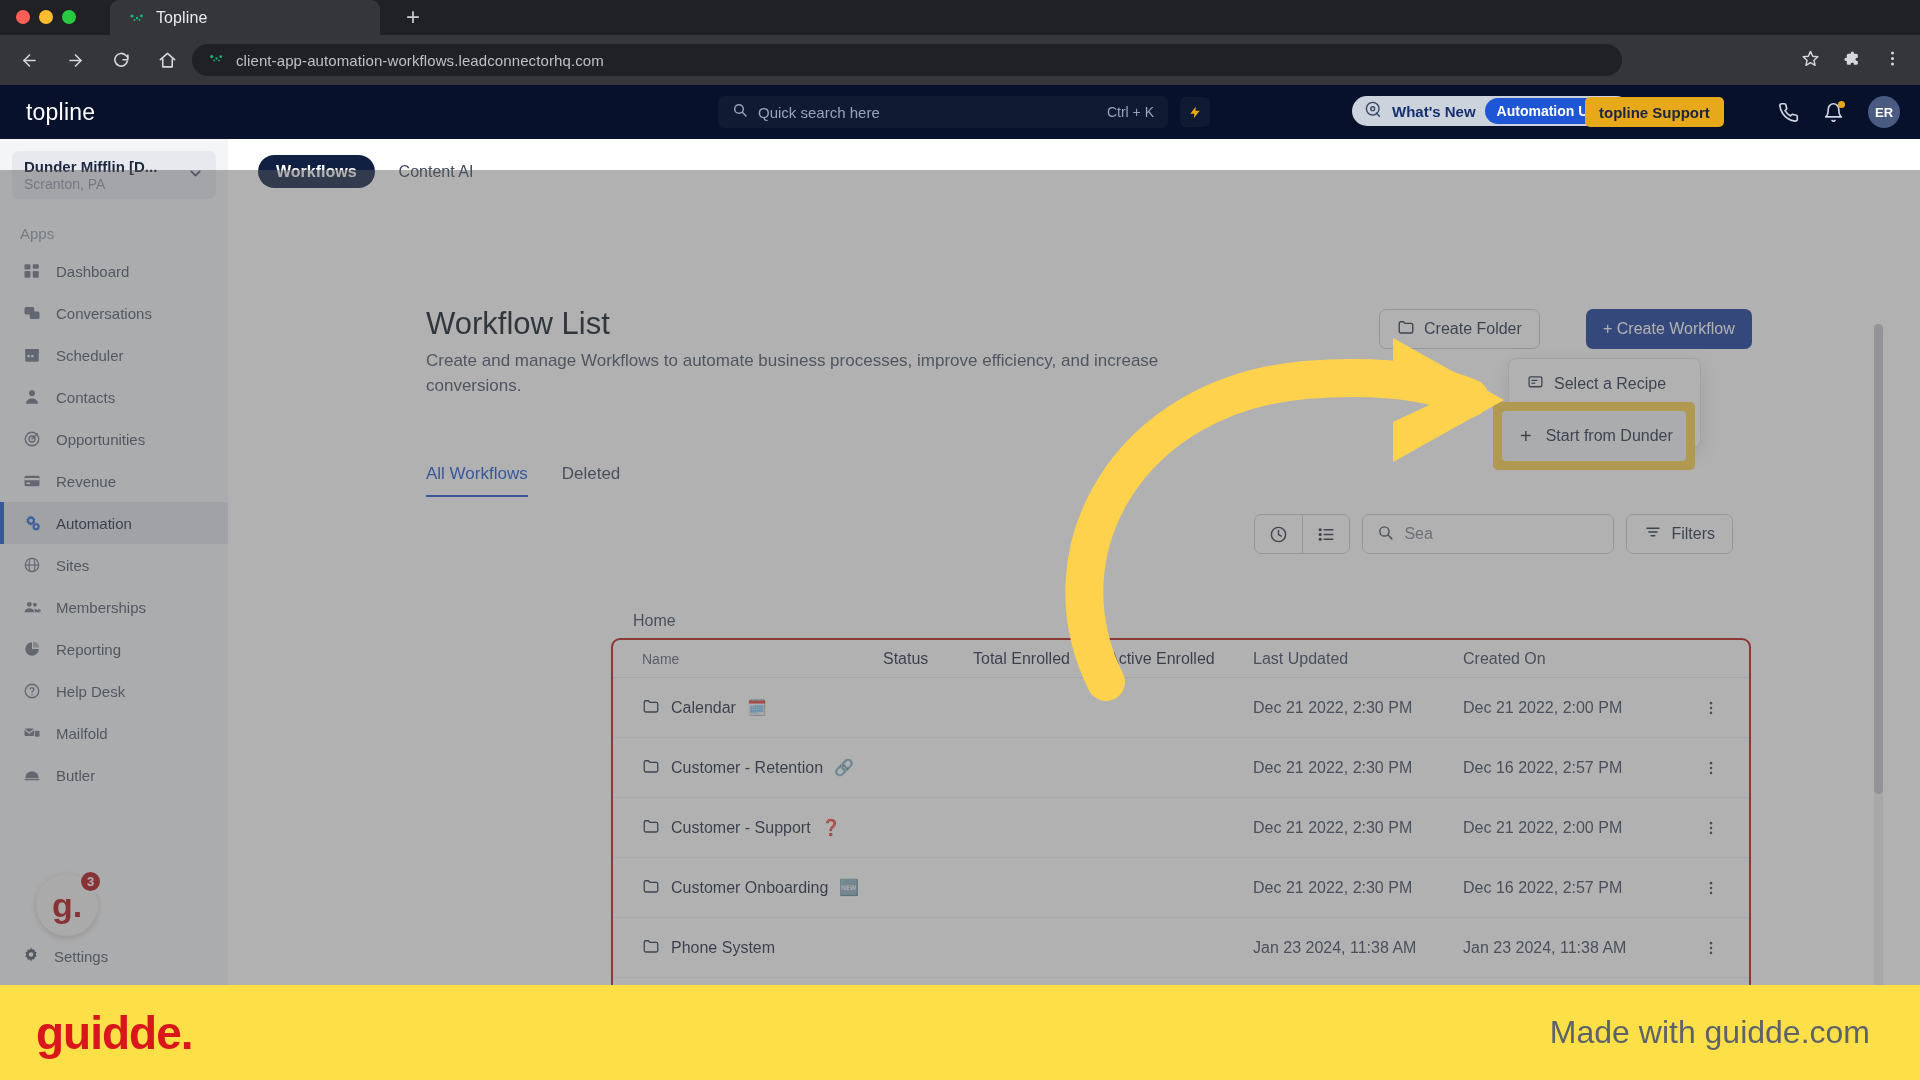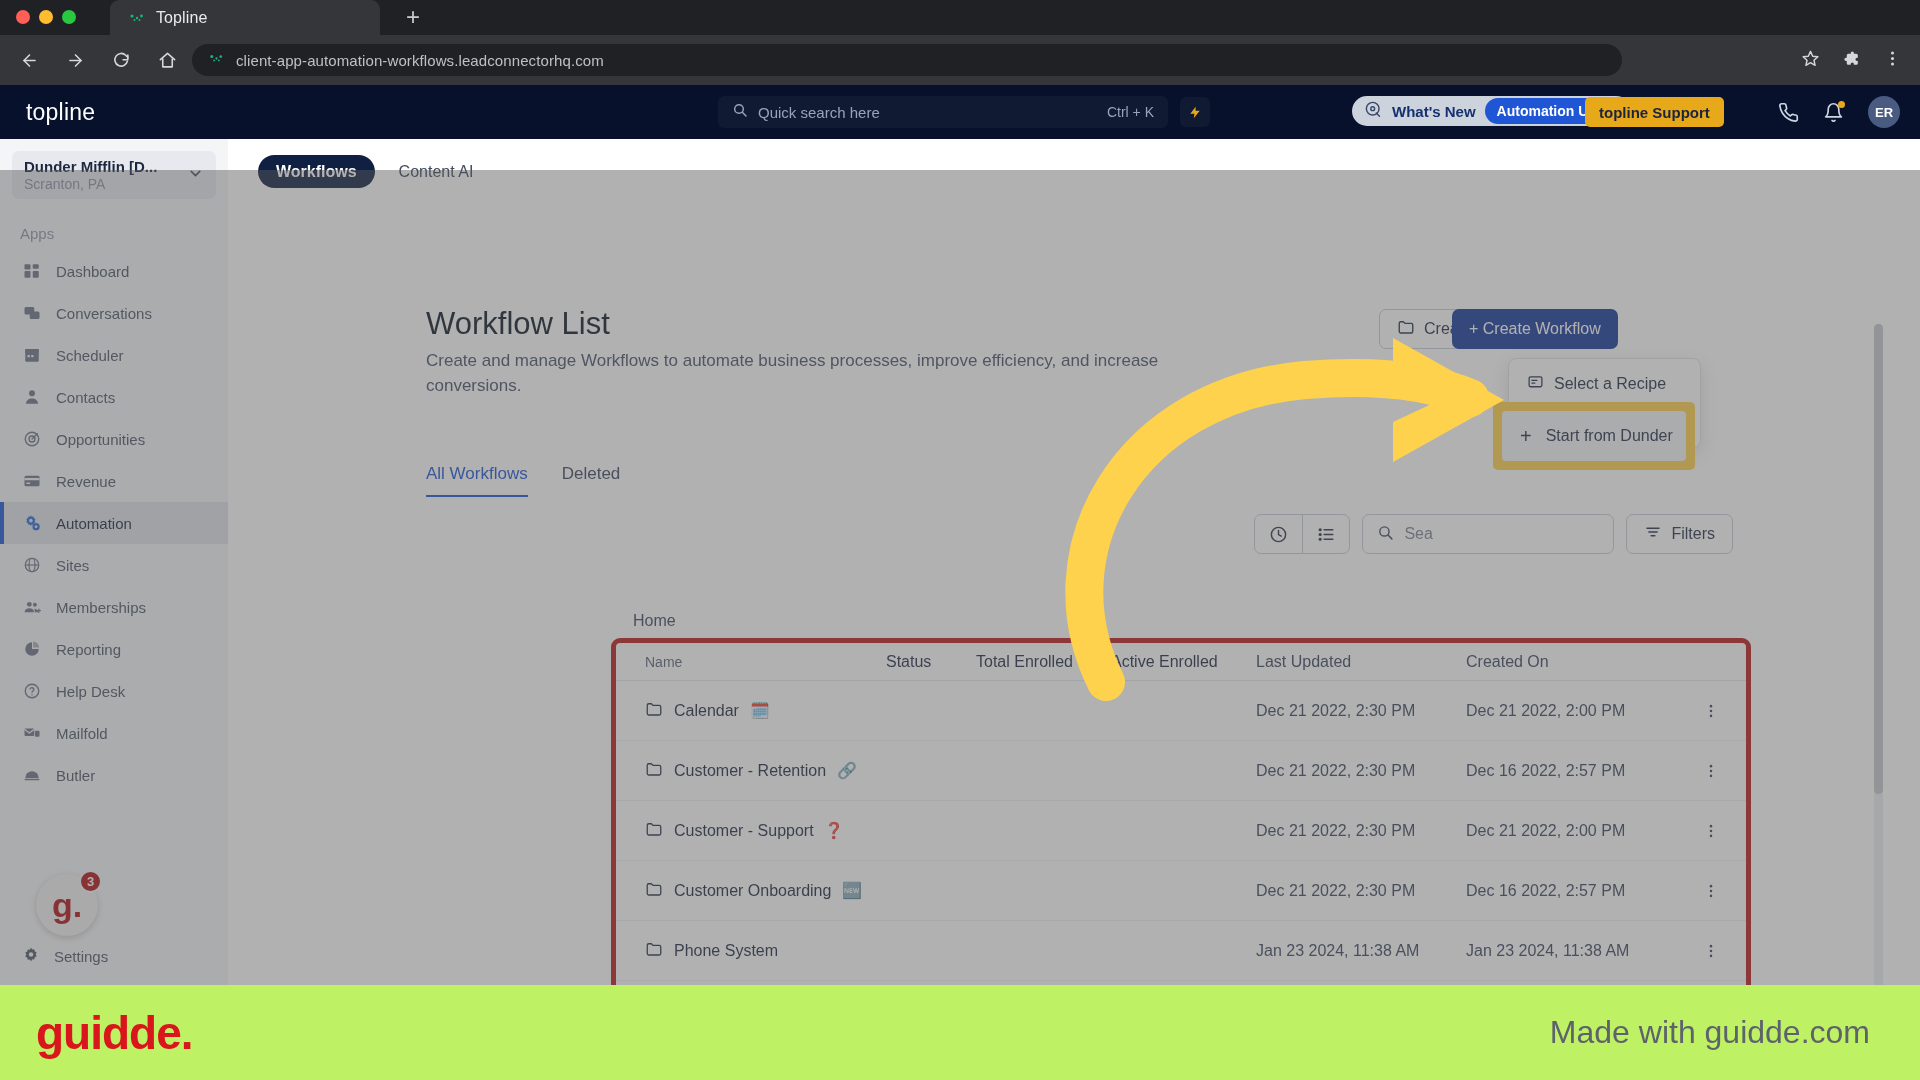--- a/index.html
+++ b/index.html
@@ -114,21 +114,21 @@
   .sheet { position:absolute; top:75px; left:0; width:1660px; height:772px; background:#ffffff; }
 
   .page-title { position:absolute; left:198px; top:92px; font-size:31px; color:#0d1726; font-weight:400; }
   .page-desc  { position:absolute; left:198px; top:135px; width:760px; font-size:17px; color:#48526a; line-height:1.45; }
 
   .btn { height:40px; border-radius:7px; display:flex; align-items:center; gap:9px;
          padding:0 17px; font-size:16px; white-space:nowrap; }
   .btn-outline { border:1px solid #c7ccd6; background:#ffffff; color:#25304a; }
   .btn-primary { background:#16399b; color:#ffffff; }
   .btn-create-folder { position:absolute; left:1151px; top:95px; }
-  .btn-create-wf     { position:absolute; left:1224px; top:95px; }
+  .btn-create-wf     { position:absolute; left:1358px; top:95px; }
 
   .dropdown { position:absolute; left:1280px; top:144px; width:193px;
               background:#ffffff; border:1px solid #e0e3e9; border-radius:8px;
               box-shadow:0 6px 18px rgba(0,0,0,.13); padding:6px; }
   .dd-item { height:38px; display:flex; align-items:center; gap:10px; padding:0 12px;
              font-size:16px; color:#25304a; border-radius:6px; }
 
   .hl-box { position:absolute; left:1265px; top:188px; width:202px; height:68px;
             background:#ffd24d; border-radius:5px; }
   .hl-inner { position:absolute; left:9px; top:9px; width:184px; height:50px;
@@ -143,21 +143,21 @@
   .iconpair { display:flex; height:40px; border:1px solid #c7ccd6; border-radius:7px; overflow:hidden; }
   .iconpair .ib { width:47px; display:flex; align-items:center; justify-content:center; color:#2a3348; }
   .iconpair .ib + .ib { border-left:1px solid #c7ccd6; }
   .searchbox { width:252px; height:40px; border:1px solid #c7ccd6; border-radius:7px;
                display:flex; align-items:center; gap:10px; padding:0 14px; }
   .searchbox .ph { color:#7b8499; font-size:16px; }
 
   .breadcrumb { position:absolute; left:405px; top:398px; font-size:16px; color:#3c4760; }
 
   .table { position:absolute; left:383px; top:424px; width:1140px;
-           border:5px solid #b91c1c; border-radius:9px; overflow:hidden; background:#ffffff; }
+           border:2px solid #b91c1c; border-radius:9px; overflow:hidden; background:#ffffff; }
   .thead { display:flex; height:38px; align-items:center; border-bottom:1px solid #e5e8ed; }
   .th { font-size:14px; color:#5b657c; }
   .trow { display:flex; height:60px; align-items:center; border-bottom:1px solid #eef0f4; }
   .c-name { width:270px; padding-left:29px; display:flex; align-items:center; gap:11px;
             font-size:16px; color:#1d2840; }
   .c-status{ width:90px; font-size:16px; color:#1d2840; }
   .c-total { width:135px; font-size:16px; color:#1d2840; }
   .c-active{ width:145px; font-size:16px; color:#1d2840; }
   .c-upd   { width:210px; font-size:16px; color:#3c4760; }
   .c-cre   { width:210px; font-size:16px; color:#3c4760; }
@@ -168,21 +168,21 @@
   .scrollbar .thumb { position:absolute; top:0; width:9px; height:470px; background:#c4c8d0; border-radius:5px; }
 
   
   .dim { position:absolute; top:85px; left:0; width:1920px; height:900px;
          background:rgba(90,90,90,.47); pointer-events:none; }
 
   
   .arrow { position:absolute; top:85px; left:0; width:1920px; height:900px; pointer-events:none; }
 
   
-  .footer { position:absolute; bottom:0; left:0; width:1920px; height:95px; background:#bef264;
+  .footer { position:absolute; bottom:0; left:0; width:1920px; height:95px; background:#fde047;
             display:flex; align-items:center; }
   .guidde-logo { margin-left:36px; color:#d8161c; font-size:46px; font-weight:700; letter-spacing:-1px; }
   .made-with { margin-left:auto; margin-right:50px; color:#5e636b; font-size:32px; }
 </style>
 </head>
 <body>
 
 <div class="browser">
 
   <div class="tabstrip">

